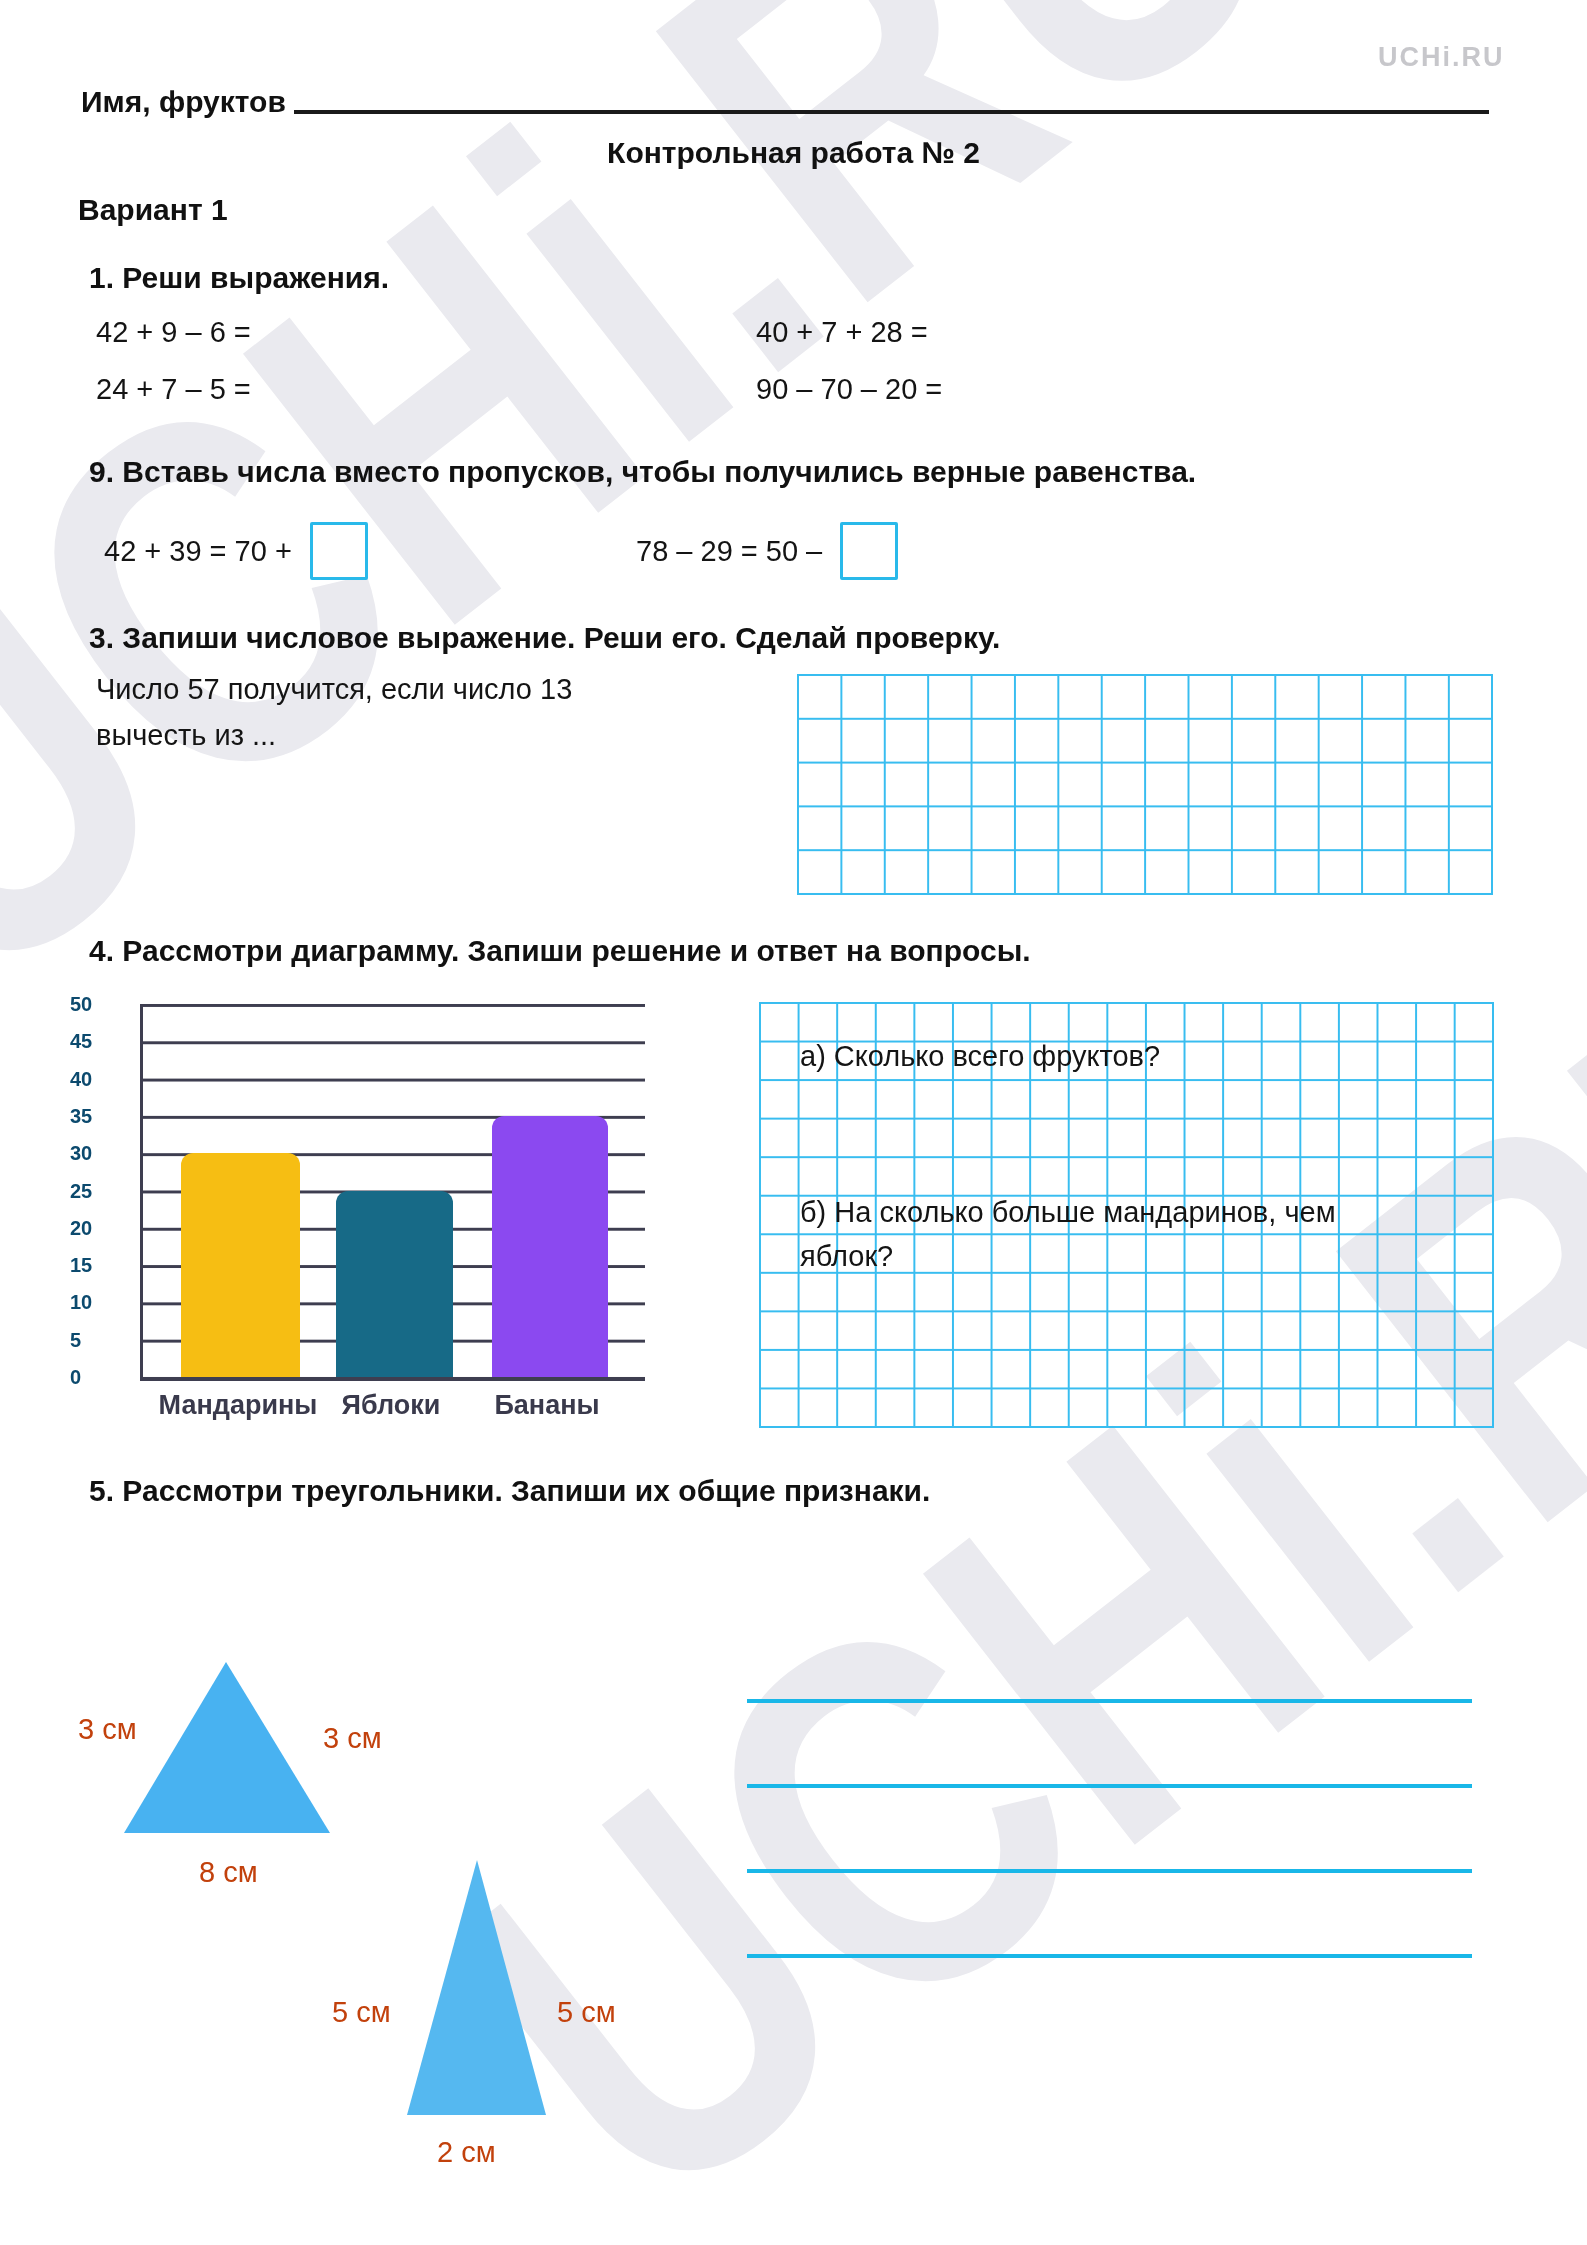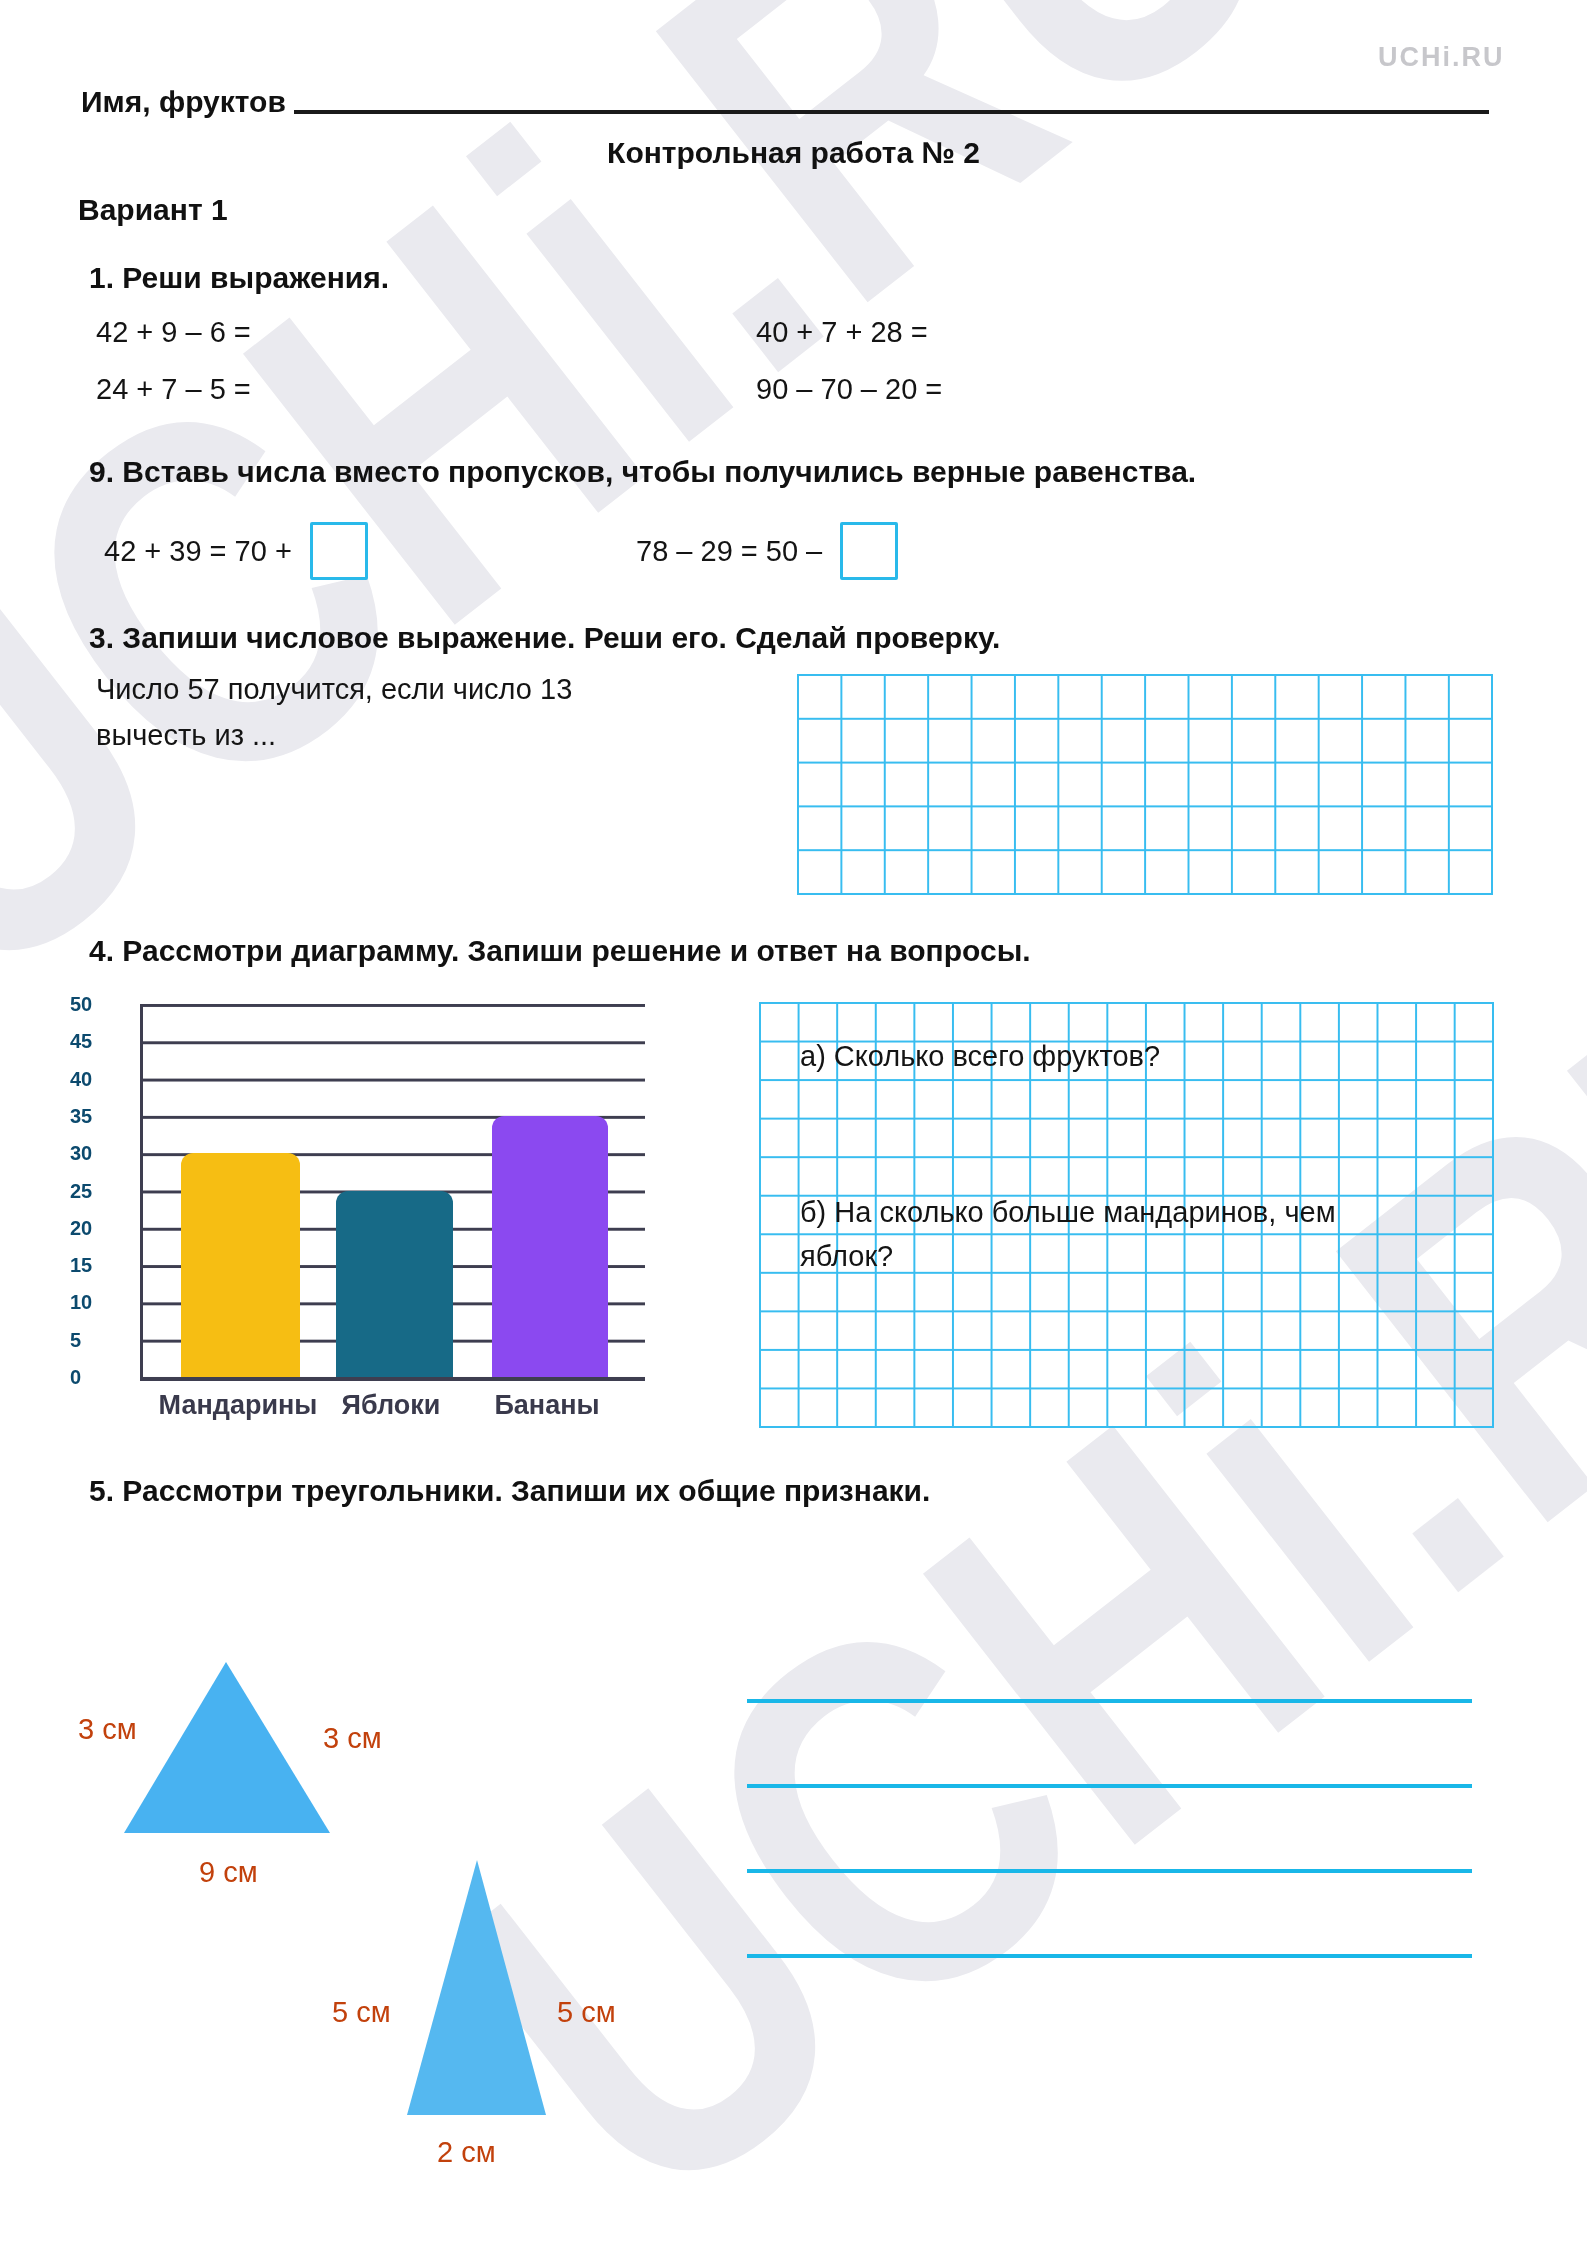--- a/index.html
+++ b/index.html
@@ -106,21 +106,21 @@
   <div class="q-txt" style="left:800px;top:1196px;">б) На сколько больше мандаринов, чем</div>
   <div class="q-txt" style="left:800px;top:1240px;">яблок?</div>
 
   <div class="abs h-bold" style="left:89px;top:1474px;">5. Рассмотри треугольники. Запиши их общие признаки.</div>
 
   <svg class="abs" style="left:124px;top:1662px;" width="206" height="171" viewBox="0 0 206 171">
     <polygon points="102,0 0,171 206,171" fill="#48b2f1"></polygon>
   </svg>
   <div class="tri-label" style="left:78px;top:1713px;">3 см</div>
   <div class="tri-label" style="left:323px;top:1722px;">3 см</div>
-  <div class="tri-label" style="left:199px;top:1856px;">9 см</div>
+  <div class="tri-label" style="left:199px;top:1856px;">8 см</div>
 
   <svg class="abs" style="left:407px;top:1860px;" width="139" height="255" viewBox="0 0 139 255">
     <polygon points="70,0 0,255 139,255" fill="#55b8f0"></polygon>
   </svg>
   <div class="tri-label" style="left:332px;top:1996px;">5 см</div>
   <div class="tri-label" style="left:557px;top:1996px;">5 см</div>
   <div class="tri-label" style="left:437px;top:2136px;">2 см</div>
 
   <div class="ans-line" style="top:1699px;"></div>
   <div class="ans-line" style="top:1784px;"></div>

